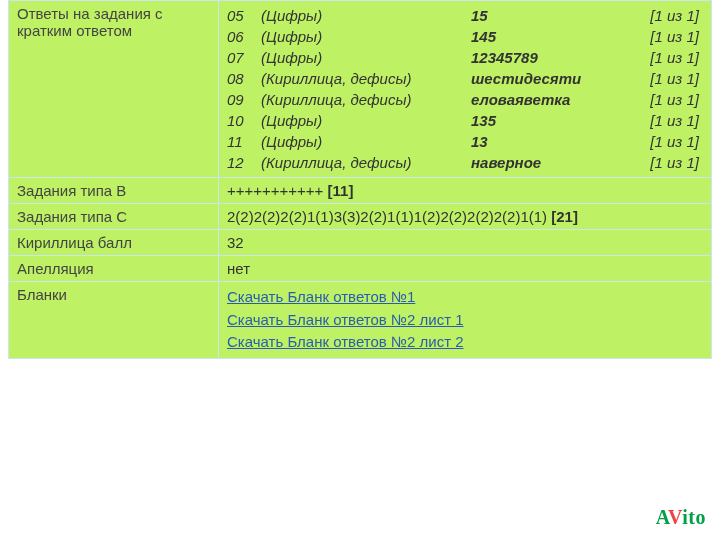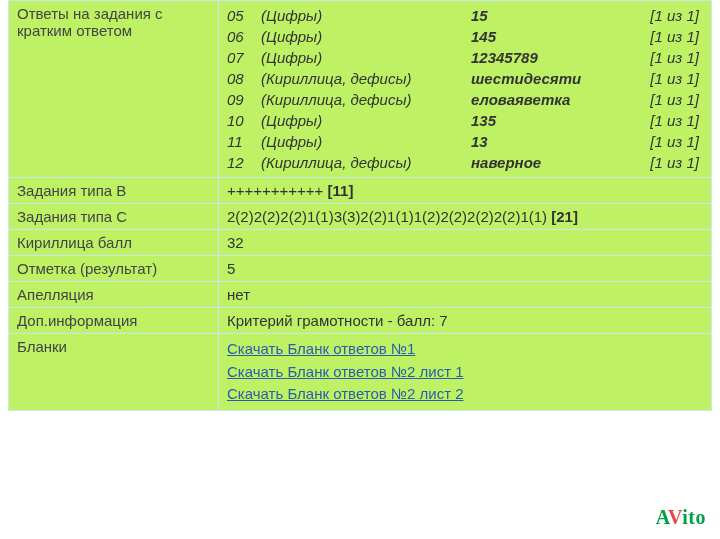--- a/index.html
+++ b/index.html
@@ -143,34 +143,26 @@
       <td>
         <span>2(2)2(2)2(2)1(1)3(3)2(2)1(1)1(2)2(2)2(2)2(2)1(1) </span><span class="bold-tail">[21]</span>
       </td>
     </tr>
 
     <tr>
       <td class="label">Кириллица балл</td>
       <td>32</td>
     </tr>
 
-    <tr>
-      <td class="label">Отметка (результат)</td>
-      <td>5</td>
-    </tr>
 
     <tr>
       <td class="label">Апелляция</td>
       <td>нет</td>
     </tr>
 
-    <tr>
-      <td class="label">Доп.информация</td>
-      <td>Критерий грамотности - балл: 7</td>
-    </tr>
 
     <tr>
       <td class="label">Бланки</td>
       <td>
         <a href="#" class="blank-link">Скачать Бланк ответов №1</a>
         <a href="#" class="blank-link">Скачать Бланк ответов №2 лист 1</a>
         <a href="#" class="blank-link">Скачать Бланк ответов №2 лист 2</a>
       </td>
     </tr>
 

